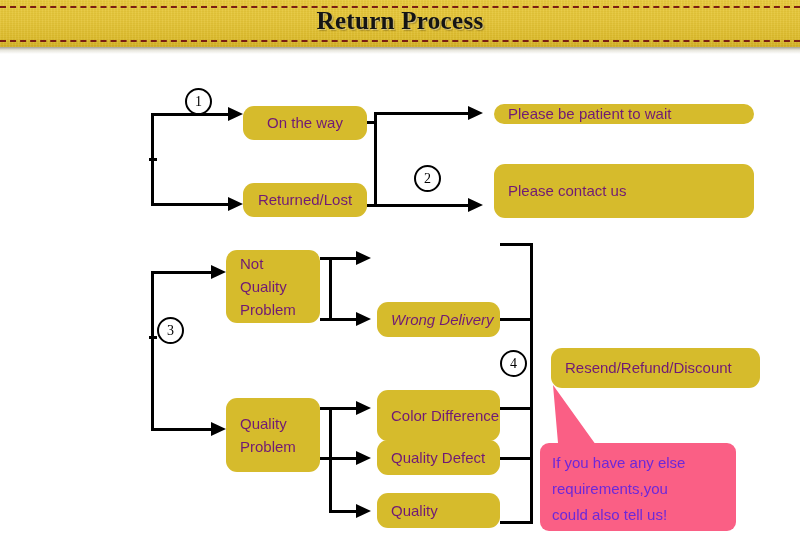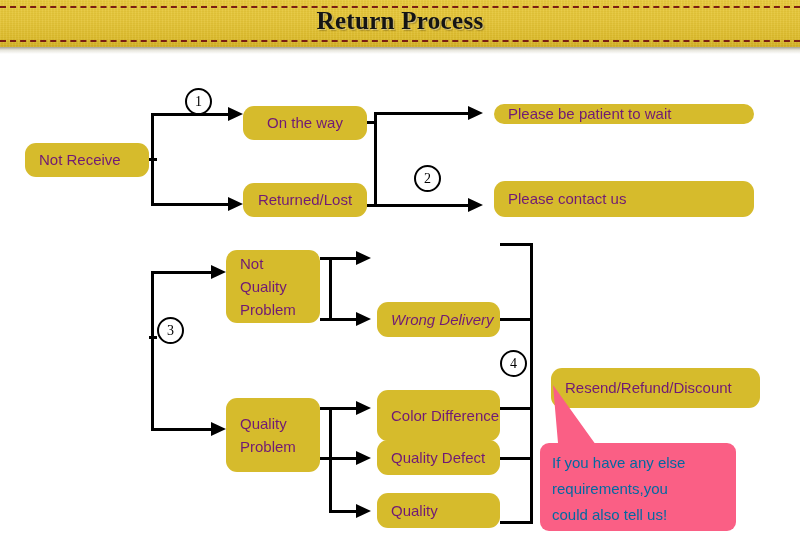--- a/index.html
+++ b/index.html
@@ -136,21 +136,21 @@
     height: 88px;
     background: #fa5f85;
     border-radius: 9px;
     z-index: 4;
   }
   .callout-text {
     position: absolute;
     left: 552px;
     top: 450px;
     width: 182px;
-    color: #0369a1;
+    color: #6d28d9;
     font-size: 15px;
     line-height: 26px;
     white-space: pre-line;
     z-index: 6;
   }
   .callout-tail {
     position: absolute;
     left: 540px;
     top: 385px;
     width: 110px;
@@ -164,21 +164,20 @@
 <div id="stage">
 
   <div class="header">
     <div class="header-texture"></div>
     <div class="header-dash-top"></div>
     <div class="header-dash-bottom"></div>
   </div>
   <div class="header-shadow"></div>
   <div class="header-title">Return Process</div>
 
-  <div class="node pad-l" style="left:25px; top:143px; width:124px; height:34px;">Not Receive</div>
 
   <div class="line hline" style="left:149px; top:158px; width:8px;"></div>
 
   <div class="line vline" style="left:151px; top:113px; height:93px;"></div>
 
   <div class="line hline" style="left:151px; top:113px; width:82px;"></div>
   <div class="arrow" style="left:228px; top:107px;"></div>
 
   <div class="line hline" style="left:151px; top:203px; width:82px;"></div>
   <div class="arrow" style="left:228px; top:197px;"></div>
@@ -192,21 +191,21 @@
   <div class="line hline" style="left:367px; top:204px; width:10px;"></div>
   <div class="line vline" style="left:374px; top:112px; height:95px;"></div>
   <div class="line hline" style="left:374px; top:112px; width:100px;"></div>
   <div class="arrow" style="left:468px; top:106px;"></div>
   <div class="line hline" style="left:374px; top:204px; width:100px;"></div>
   <div class="arrow" style="left:468px; top:198px;"></div>
 
   <div class="step" style="left:414px; top:165px;">2</div>
 
   <div class="node pad-l" style="left:494px; top:104px; width:260px; height:20px;">Please be patient to wait</div>
-  <div class="node pad-l" style="left:494px; top:181px; width:260px; height:36px;">Please contact us</div>
+  <div class="node pad-l" style="left:494px; top:164px; width:260px; height:54px;">Please contact us</div>
 
 
   <div class="line hline" style="left:149px; top:336px; width:8px;"></div>
   <div class="line vline" style="left:151px; top:271px; height:160px;"></div>
   <div class="line hline" style="left:151px; top:271px; width:65px;"></div>
   <div class="arrow" style="left:211px; top:265px;"></div>
   <div class="line hline" style="left:151px; top:428px; width:65px;"></div>
   <div class="arrow" style="left:211px; top:422px;"></div>
 
   <div class="step" style="left:157px; top:317px;">3</div>
@@ -243,21 +242,21 @@
 
   <div class="line vline" style="left:530px; top:243px; height:281px;"></div>
   <div class="line hline" style="left:500px; top:243px; width:33px;"></div>
   <div class="line hline" style="left:500px; top:318px; width:33px;"></div>
   <div class="line hline" style="left:500px; top:407px; width:33px;"></div>
   <div class="line hline" style="left:500px; top:457px; width:33px;"></div>
   <div class="line hline" style="left:500px; top:521px; width:33px;"></div>
 
   <div class="step" style="left:500px; top:350px;">4</div>
 
-  <div class="node pad-l" style="left:551px; top:348px; width:209px; height:40px;margin-top:20px;">Resend/Refund/Discount</div>
+  <div class="node pad-l" style="left:551px; top:348px; width:209px; height:40px;">Resend/Refund/Discount</div>
 
   <svg class="callout-tail" viewBox="0 0 110 70">
     <polygon points="13,0 56,60 100,58 18,58" fill="#fa5f85"></polygon>
   </svg>
   <div class="callout"></div>
   <div class="callout-text">If you have any else
 requirements,you
 could also tell us!</div>
 
 </div>

